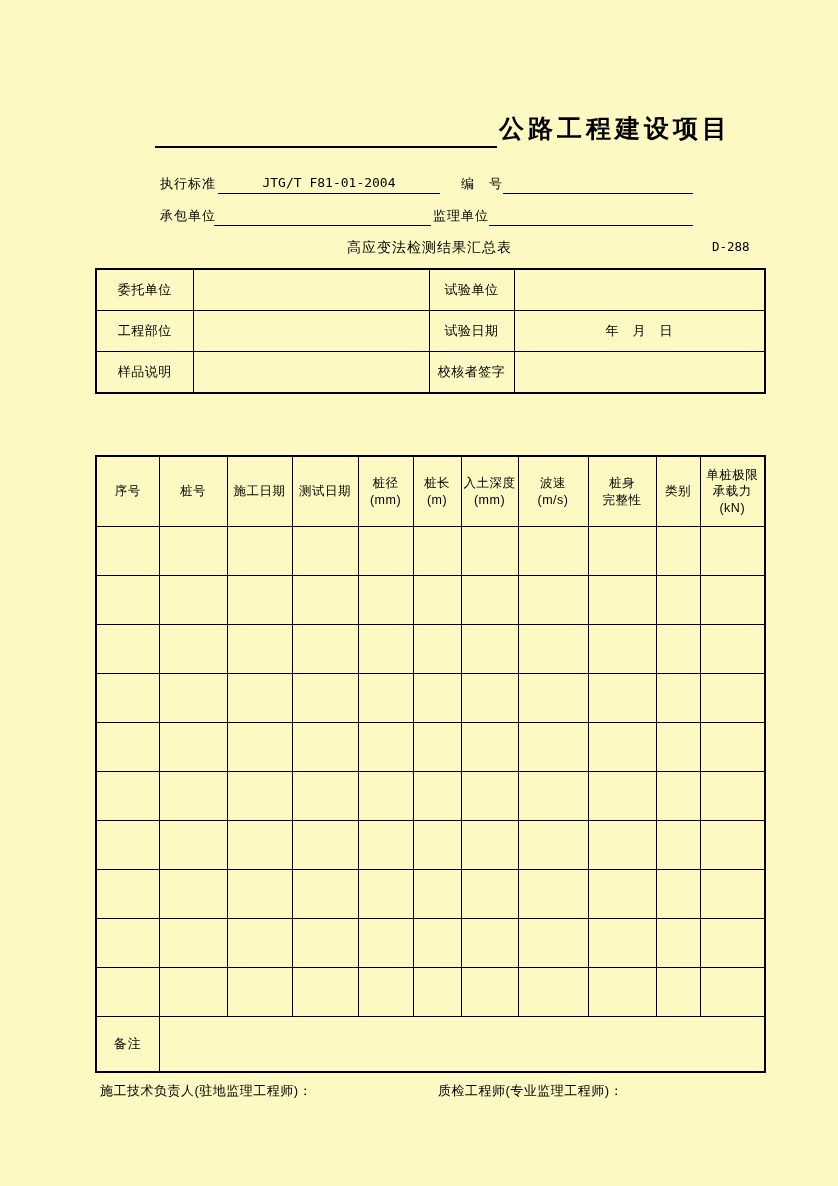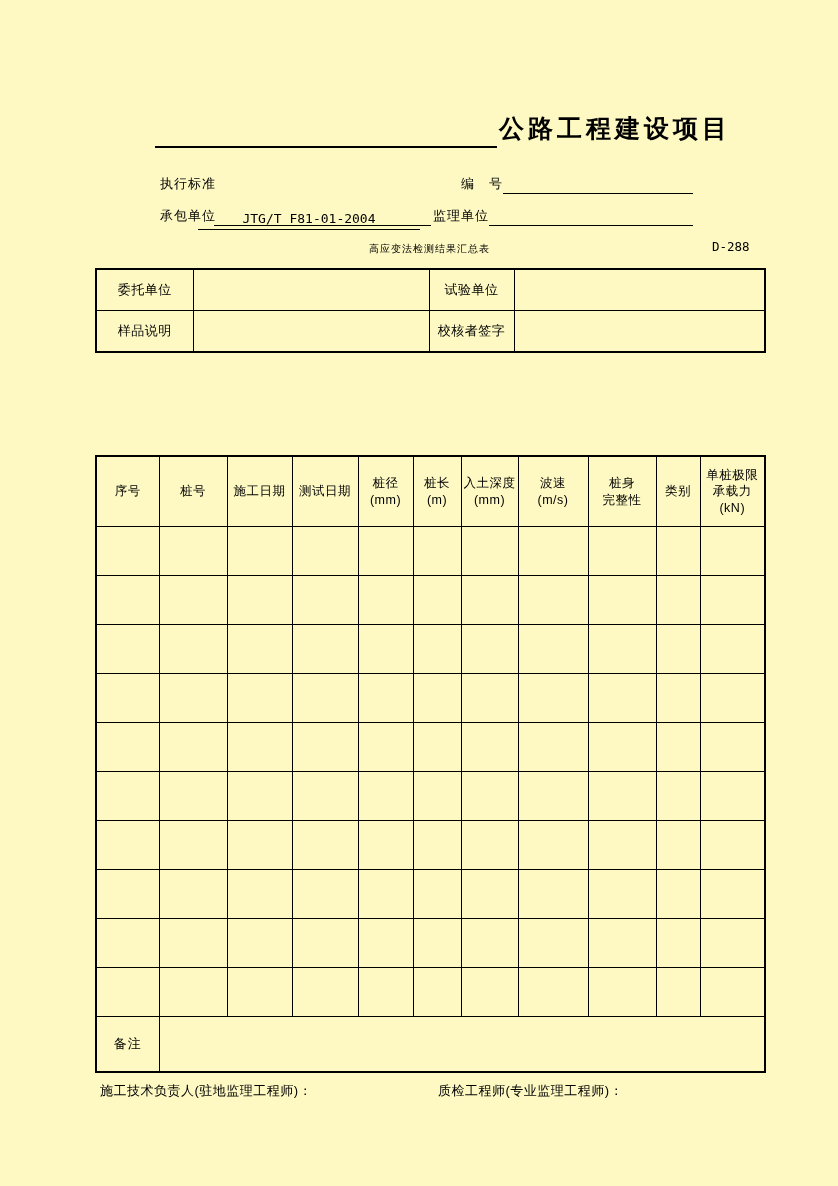--- a/index.html
+++ b/index.html
@@ -25,21 +25,21 @@
   }
   .hdr-blank{
     position:absolute;height:21px;border-bottom:1.5px solid #000;
     font-size:13px;text-align:center;
     font-family:"DejaVu Sans Mono","Liberation Mono",monospace;
     line-height:21px;
   }
   .subtitle-wrap{
     position:absolute;left:95px;top:238px;width:669px;text-align:center;
   }
-  .subtitle{font-size:10px;letter-spacing:1px;}
+  .subtitle{font-size:14px;letter-spacing:1px;}
   .form-code{
     position:absolute;left:712px;top:239px;font-size:12.5px;
     font-family:"DejaVu Sans Mono","Liberation Mono",monospace;
   }
   
   table{border-collapse:collapse;table-layout:fixed;}
   .info-table{
     position:absolute;left:95px;top:268px;width:669px;
     border:2px solid #000;
   }
@@ -73,21 +73,21 @@
 </style>
 </head>
 <body>
 
 <div class="sheet">
 
   <div class="title-underline"></div>
   <div class="page-title">公路工程建设项目</div>
 
   <span class="hdr-label" style="left:160px;top:175px;">执行标准</span>
-  <span class="hdr-blank" style="left:198px;top:172px;width:222px;margin-top:36px;">JTG/T F81-01-2004</span>
+  <span class="hdr-blank" style="left:218px;top:172px;width:222px;">JTG/T F81-01-2004</span>
   <span class="hdr-label" style="left:461px;top:175px;">编　号</span>
   <span class="hdr-blank" style="left:503px;top:172px;width:190px;"></span>
 
   <span class="hdr-label" style="left:160px;top:207px;">承包单位</span>
   <span class="hdr-blank" style="left:214px;top:204px;width:217px;"></span>
   <span class="hdr-label" style="left:433px;top:207px;">监理单位</span>
   <span class="hdr-blank" style="left:489px;top:204px;width:204px;"></span>
 
   <div class="subtitle-wrap">
     <span class="subtitle">高应变法检测结果汇总表</span>
@@ -100,20 +100,26 @@
         <col style="width:236px">
         <col style="width:85px">
         <col style="width:251px">
       </colgroup>
     <tbody>
       <tr>
         <td>委托单位</td>
         <td></td>
         <td>试验单位</td>
         <td></td>
+      </tr>
+      <tr>
+        <td>工程部位</td>
+        <td></td>
+        <td>试验日期</td>
+        <td>年　月　日</td>
       </tr>
       <tr>
         <td>样品说明</td>
         <td></td>
         <td>校核者签字</td>
         <td></td>
       </tr>
     </tbody>
   </table>
 

